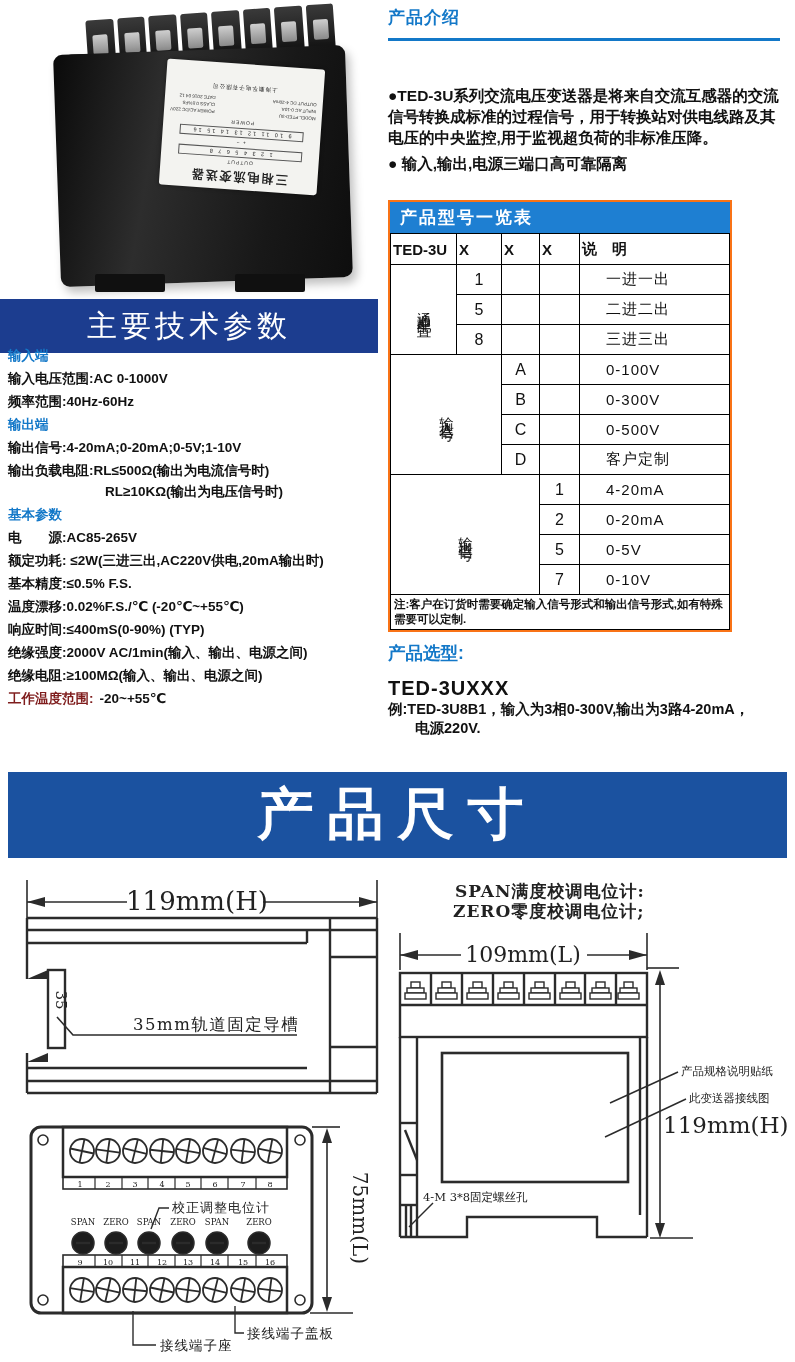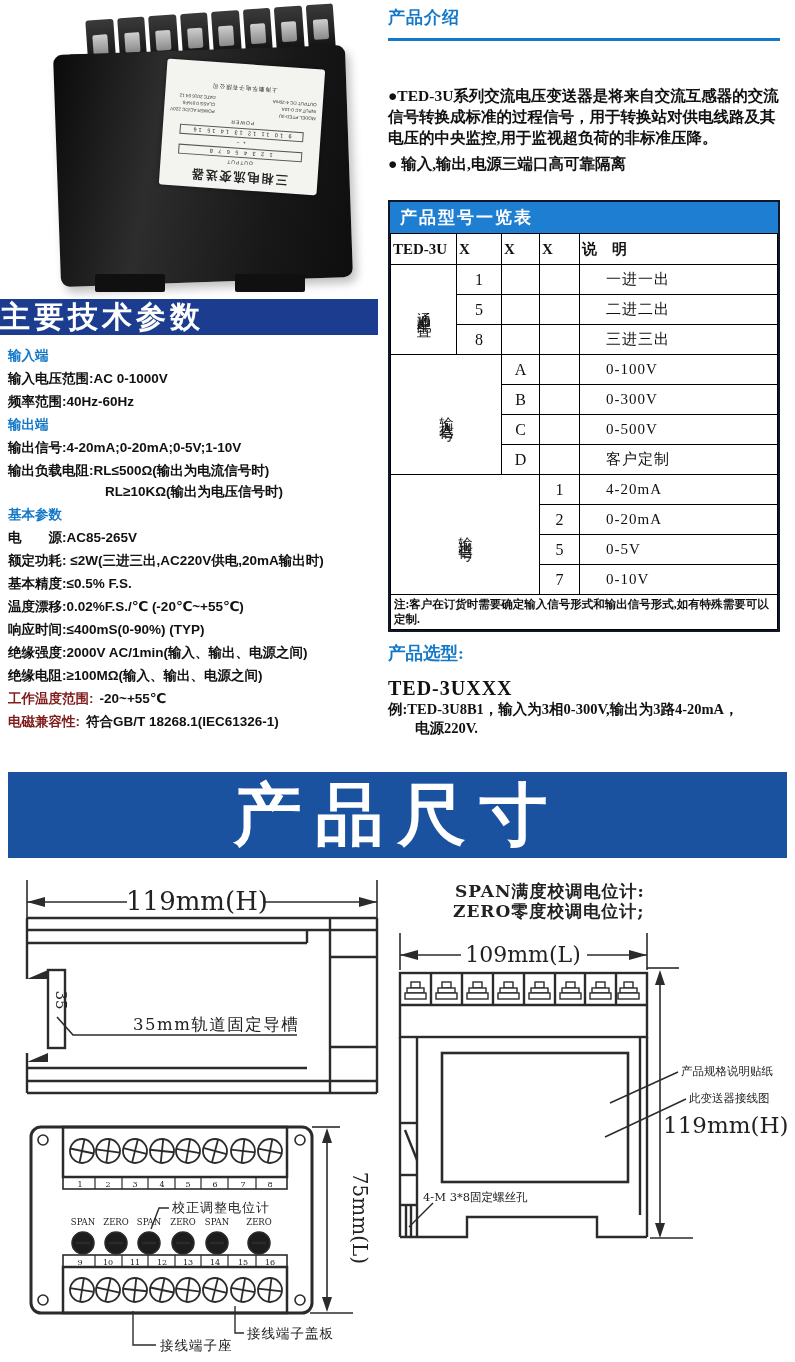--- a/index.html
+++ b/index.html
@@ -21,56 +21,56 @@
   .dev-label{position:absolute;left:128px;top:62px;width:158px;height:126px;background:#f3f3f0;
              transform:rotate(184deg);border-radius:3px;box-shadow:0 0 4px rgba(0,0,0,.4);
              padding:5px 6px;box-sizing:border-box;color:#333;text-align:center;overflow:hidden;}
   .lbl-title{font-size:12px;font-weight:bold;letter-spacing:2px;color:#222;}
   .lbl-io{font-size:5px;letter-spacing:1px;margin-top:2px;}
   .lbl-strip{display:block;margin:2px auto 0;font-size:5.5px;letter-spacing:2px;border:1px solid #555;
              width:84%;padding:1px 0;color:#222;}
   .lbl-specs{display:flex;justify-content:space-between;margin-top:4px;font-size:4.6px;text-align:left;line-height:1.5;}
   .lbl-co{font-size:5.6px;margin-top:4px;letter-spacing:1px;color:#222;}
   
-  .tech-banner{position:absolute;left:0;top:299px;width:378px;height:36px;background:#1c3d8f;
-               color:#fff;font-size:30px;font-weight:bold;letter-spacing:4px;
-               display:flex;align-items:center;justify-content:flex-start;}
+  .tech-banner{position:absolute;left:0;top:299px;width:378px;height:54px;background:#1c3d8f;
+               color:#fff;font-size:30px;font-weight:normal;letter-spacing:4px;
+               display:flex;align-items:center;justify-content:center;}
   .tech-list{position:absolute;left:8px;top:347px;width:374px;font-size:13.5px;font-weight:bold;line-height:17px;}
   .tech-list .h{color:#1378c8;margin:0 0 6px 0;}
   .tech-list .p{color:#111;margin:0 0 6px 0;}
   .tech-list .p2{color:#111;margin:-2px 0 6px 0;padding-left:97px;}
   .tech-list .hl{margin:0 0 6px 0;}
   .tech-list .hl .lab{color:#7f1d1d;}
   .tech-list .hl .val{color:#111;padding-left:6px;}
   
-  .right-col{position:absolute;left:388px;top:6px;width:392px;font-family:Liberation Serif, serif;}
+  .right-col{position:absolute;left:388px;top:6px;width:392px;}
   .intro-title{color:#1378c8;font-size:17px;font-weight:bold;letter-spacing:1px;}
   .intro-rule{height:3px;background:#1378c8;margin-top:9px;}
   .intro-para{margin:44px 0 0 0;font-size:15.5px;font-weight:bold;line-height:21px;}
   .intro-bullet{margin:6px 0 0 0;font-size:15.5px;font-weight:bold;}
-  .mtable{margin-top:25px;border:2px solid #0f172a;width:392px;box-sizing:border-box;}
+  .mtable{margin-top:25px;border:2px solid #f97316;width:344px;box-sizing:border-box;}
   .mtable-title{background:#1e7fd2;color:#fff;font-size:17px;font-weight:bold;letter-spacing:2px;
                 padding:4px 0 4px 10px;}
   .mtable table{border-collapse:collapse;width:100%;table-layout:fixed;}
   .mtable td{border:1.5px solid #000;font-size:15px;padding:0 2px;height:29px;}
   .mtable .hrow td{font-weight:bold;height:30px;}
   .mtable .c{text-align:left;}
   .mtable .code{text-align:center;font-size:16px;}
   .mtable .desc{padding-left:26px;font-size:15px;letter-spacing:1px;}
   .mtable .vcell{text-align:center;vertical-align:middle;}
   .vlabel{writing-mode:vertical-lr;text-orientation:upright;letter-spacing:4px;font-size:14.5px;
           display:inline-block;margin:0 auto;}
   .mtable .note{font-size:11.5px;font-weight:bold;height:22px;padding:2px 3px;letter-spacing:0;}
   .sel-title{color:#1378c8;font-size:17.5px;font-weight:bold;margin-top:9px;}
   .sel-model{font-size:20px;font-weight:bold;margin-top:12px;letter-spacing:1px;}
   .sel-ex{font-size:14.5px;font-weight:bold;line-height:19px;}
   .sel-ex2{padding-left:27px;}
   
   .size-banner{position:absolute;left:8px;top:772px;width:779px;height:86px;background:#1b52a0;
-               color:#fff;font-size:68px;font-weight:bold;letter-spacing:14px;
+               color:#fff;font-size:56px;font-weight:bold;letter-spacing:14px;
                display:flex;align-items:center;justify-content:center;}
   .draw{position:absolute;}
   .draw line,.draw polyline,.draw rect.o,.draw path{stroke:#2b2b2b;fill:none;}
   .dtext{font-family:"DejaVu Serif","Liberation Serif",serif;fill:#222;}
 </style>
 </head>
 <body>
 
 <div class="page">
 
@@ -129,23 +129,20 @@
     <div class="p">电　　源:AC85-265V</div>
     <div class="p">额定功耗: ≤2W(三进三出,AC220V供电,20mA输出时)</div>
     <div class="p">基本精度:≤0.5% F.S.</div>
     <div class="p">温度漂移:0.02%F.S./℃ (-20℃~+55℃)</div>
     <div class="p">响应时间:≤400mS(0-90%) (TYP)</div>
     <div class="p">绝缘强度:2000V AC/1min(输入、输出、电源之间)</div>
     <div class="p">绝缘电阻:≥100MΩ(输入、输出、电源之间)</div>
     <div class="hl">
       <span class="lab">工作温度范围:</span><span class="val">-20~+55℃</span>
     </div>
-    <div class="hl">
-      <span class="lab">电磁兼容性:</span><span class="val">符合GB/T 18268.1(IEC61326-1)</span>
-    </div>
   </div>
 
   <div class="right-col">
     <div class="intro-title">产品介绍</div>
     <div class="intro-rule"></div>
     <p class="intro-para">●TED-3U系列交流电压变送器是将来自交流互感器的交流信号转换成标准的过程信号，用于转换站对供电线路及其电压的中央监控,用于监视超负荷的非标准压降。</p>
     <p class="intro-bullet">● 输入,输出,电源三端口高可靠隔离</p>
 
     <div class="mtable">
       <div class="mtable-title">产品型号一览表</div>

